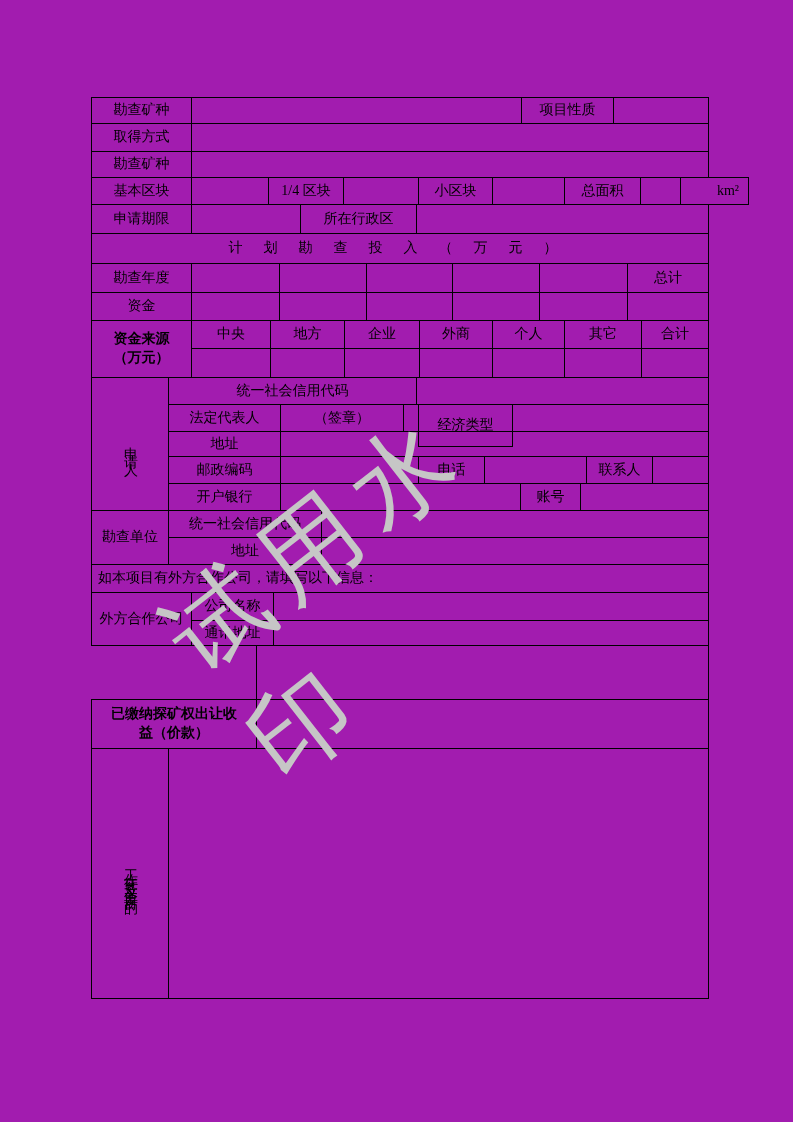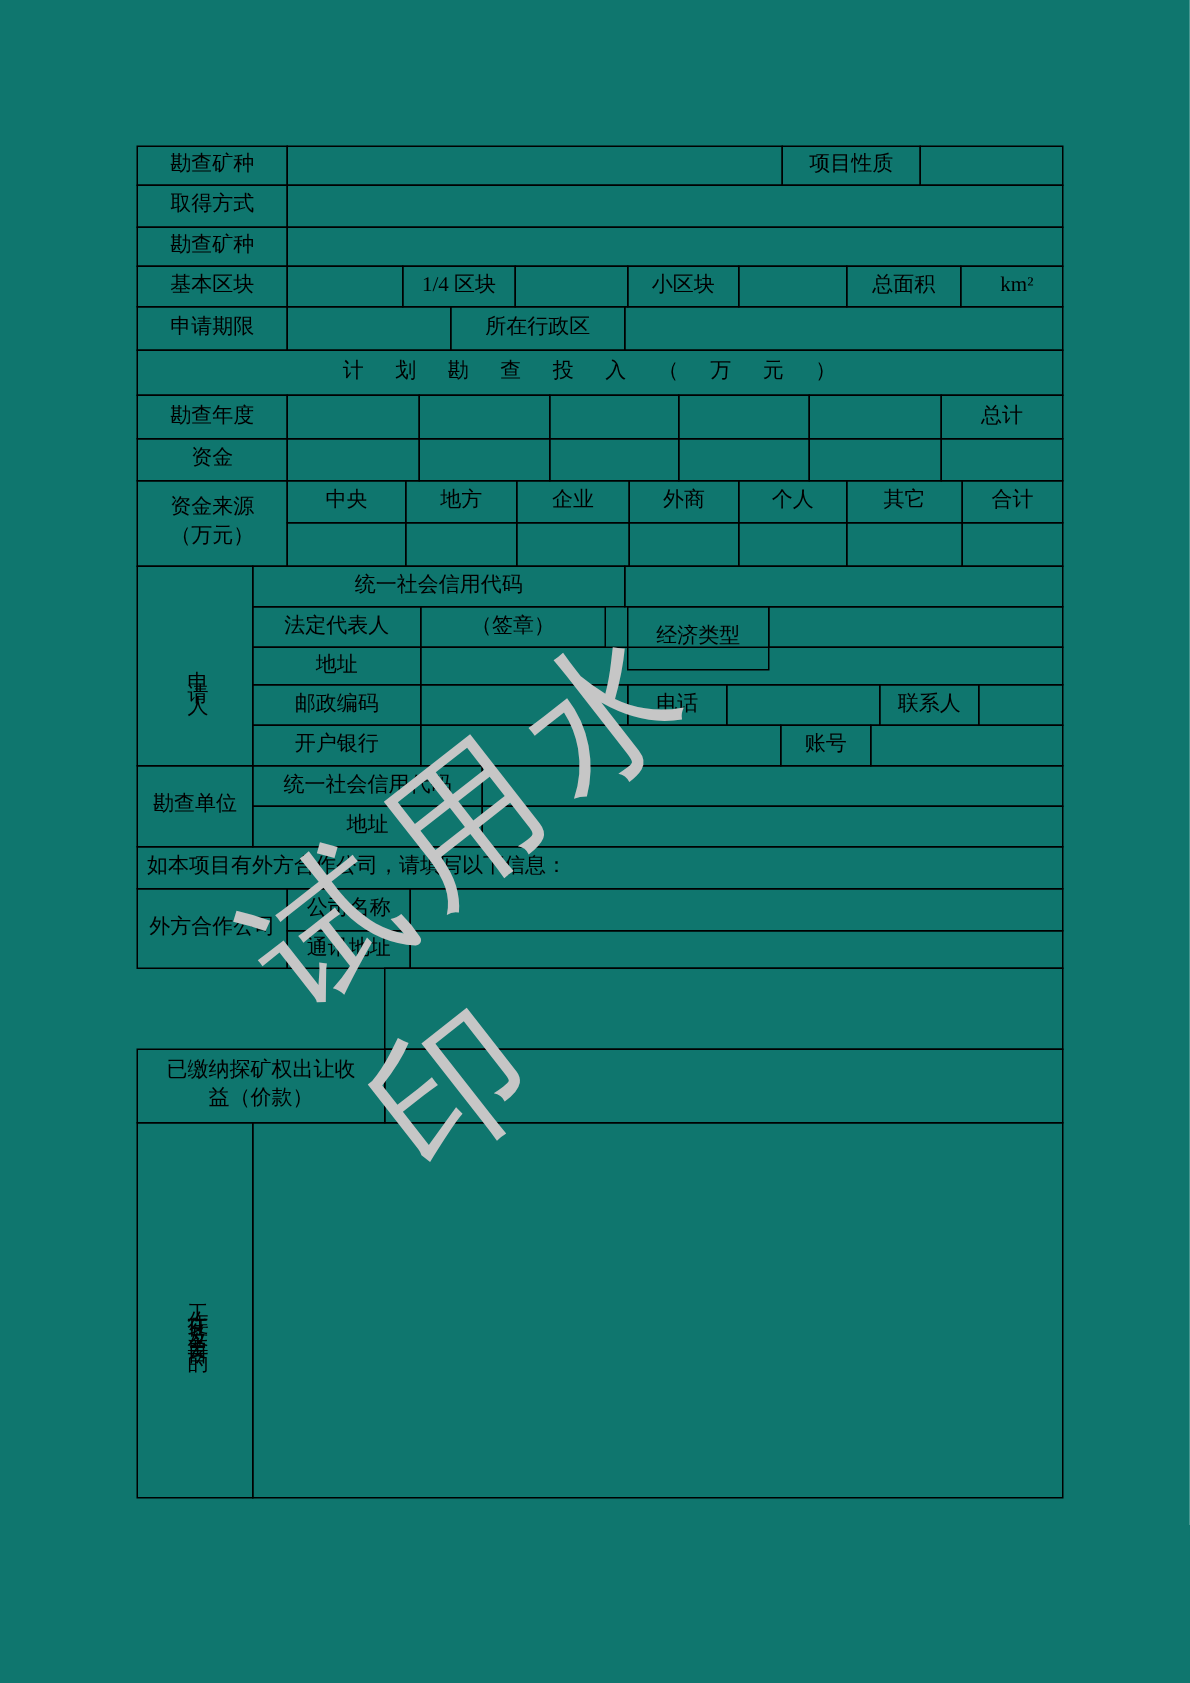--- a/index.html
+++ b/index.html
@@ -1,24 +1,24 @@
 <!DOCTYPE html>
 <html><head>
 <meta charset="utf-8">
 <style>
   html,body{margin:0;padding:0;}
   body{width:793px;height:1122px;background:#ffffff;position:relative;overflow:hidden;
        font-family:"Liberation Serif","DejaVu Serif",serif;color:#000;}
-  .page{position:absolute;left:0;top:0;width:793px;height:1122px;background:#0f766e;}
+  .page{position:absolute;left:0;top:0;width:793px;height:1122px;background:#a21caf;}
   .c{position:absolute;box-sizing:border-box;border:1px solid #000;background:transparent;
      display:flex;align-items:center;justify-content:center;font-size:14px;line-height:1.35;
      text-align:center;white-space:nowrap;}
   .c.left{justify-content:flex-start;padding-left:6px;}
-  .c.right{justify-content:flex-end;padding-right:19px;}
-  .c.wrap{white-space:normal;flex-direction:column;}
+  .c.right{justify-content:flex-end;padding-right:9px;margin-left:40px;}
+  .c.wrap{white-space:normal;flex-direction:column;font-weight:bold;}
   .c.sp{letter-spacing:21px;padding-left:7px;}
   .c.v{writing-mode:vertical-lr;letter-spacing:8px;padding-top:8px;}
   .c.v9{writing-mode:vertical-lr;letter-spacing:4px;padding-top:4px;}
   .wm{position:absolute;left:158px;top:512px;width:462px;height:110px;z-index:5;
       display:flex;align-items:center;justify-content:center;
       font-size:100px;letter-spacing:16px;padding-left:16px;font-weight:normal;
       transform:rotate(-38deg);transform-origin:center center;
       font-family:"Liberation Serif","DejaVu Serif",serif;pointer-events:none;}
 </style>
 </head>

